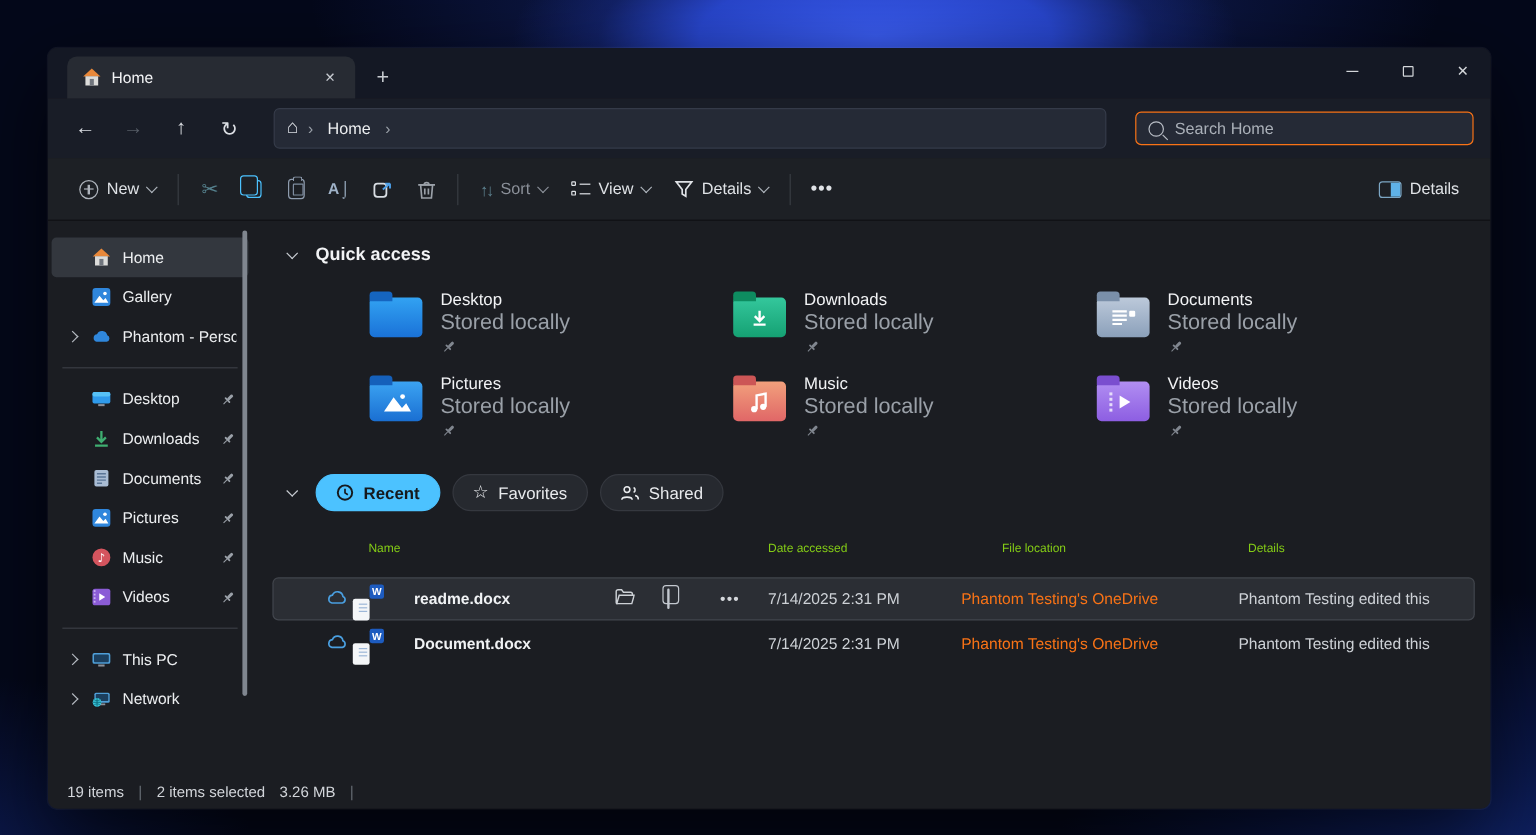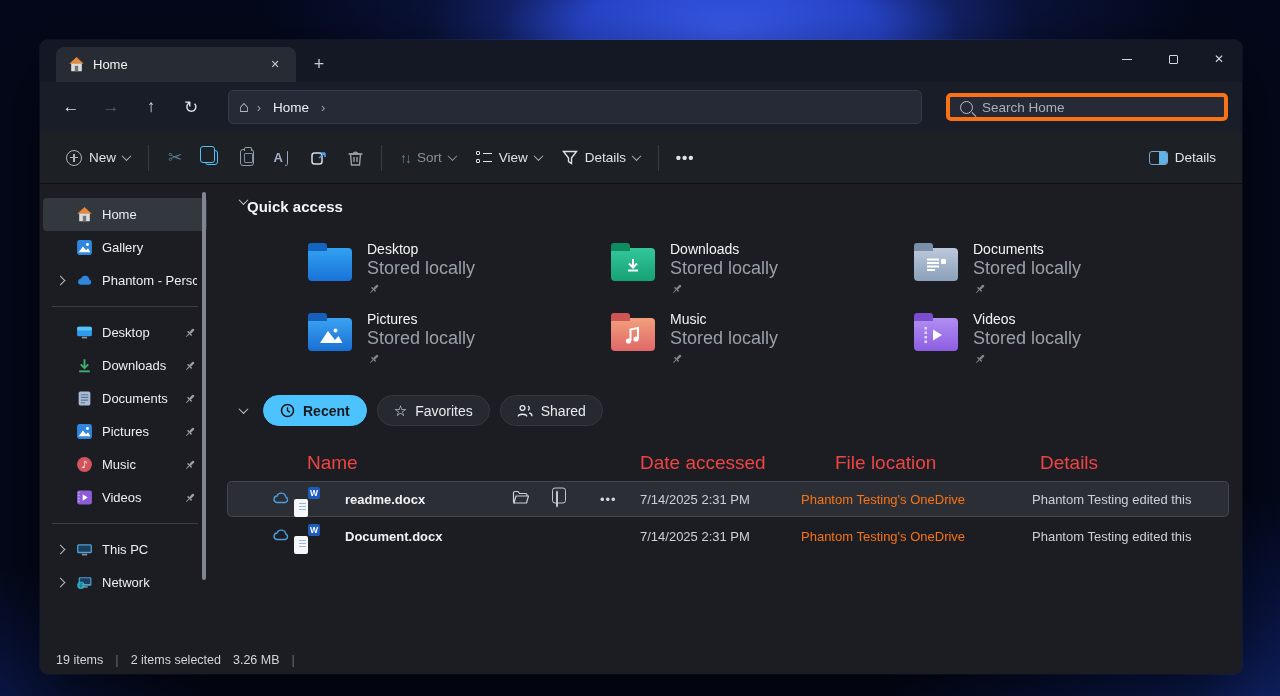--- a/index.html
+++ b/index.html
@@ -38,21 +38,21 @@
   .nav-btn { width:38px; height:34px; display:flex; align-items:center; justify-content:center; font-size:17px; color:#dcdfe4; border-radius:4px; }
   .nav-btn.dim { color:#565c66; }
   .addressbar {
     flex:1; height:34px; background:#252a36; border:1px solid #353b49; border-radius:5px;
     display:flex; align-items:center; padding:0 10px; gap:8px; margin:0 5px 0 16px;
   }
   .crumb-home { font-size:16px; color:#d8dbe0; line-height:1; }
   .crumb-sep { font-size:13px; color:#9aa0a8; }
   .crumb-label { font-size:13.5px; color:#eceef0; padding:0 4px; }
   .searchbar {
-    width:282px; height:28px; background:#252a36; border:4px solid #f97316; border-radius:5px;
+    width:282px; height:28px; background:#252a36; border:1px solid #f97316; border-radius:5px;
     display:flex; align-items:center; padding:0 10px; gap:9px; margin-left:17px;
   }
   .search-glyph { width:13px; height:13px; border:1.6px solid #b9bec6; border-radius:50%; position:relative; flex-shrink:0; }
   .search-glyph::after { content:""; position:absolute; width:6px; border-top:1.6px solid #b9bec6; transform:rotate(45deg); left:10px; top:12px; }
   .search-ph { font-size:13.5px; color:#aab0b8; }
   
   .toolbar { height:52px; background:#1d2025; border-bottom:1px solid #101114; display:flex; align-items:center; padding:0 16px; flex-shrink:0; }
   .tb-btn { display:flex; align-items:center; gap:7px; padding:0 10px; height:36px; border-radius:4px; font-size:13.5px; color:#dfe2e6; }
   .tb-ico { width:36px; height:36px; display:flex; align-items:center; justify-content:center; border-radius:4px; }
   .tb-sep { width:1px; height:26px; background:#383c43; margin:0 8px; }
@@ -90,21 +90,21 @@
   .side-item .s-ico { width:18px; height:18px; margin-right:9px; display:flex; align-items:center; justify-content:center; flex-shrink:0; }
   .side-item .s-label { flex:1; white-space:nowrap; overflow:hidden; }
   .side-item.selected { background:#33373e; }
   .side-sep { height:1px; background:#3a3e45; margin:9px 12px; }
   .side-scroll { position:absolute; right:4px; top:8px; width:4px; height:388px; background:#80868f; border-radius:2px; }
   .pin-ico { width:14px; height:14px; flex-shrink:0; }
   
   .mi { width:17px; height:17px; display:block; }
   
   .content { flex:1; padding-top:14px; overflow:hidden; position:relative; }
-  .sec-header { display:flex; align-items:flex-start; padding-left:30px; height:28px; }
+  .sec-header { display:flex; align-items:center; gap:16px; padding-left:30px; height:28px; }
   .sec-chev { color:#c9cdd3; }
   .sec-title { font-size:15px; font-weight:bold; color:#f2f3f5; }
   .tiles { margin:12px 0 0 98px; display:grid; grid-template-columns:303px 303px 303px; row-gap:9px; }
   .tile { display:flex; gap:15px; height:61px; align-items:flex-start; padding-top:2px; border-radius:4px; }
   .tile-text { display:flex; flex-direction:column; gap:1px; padding-top:1px; }
   .tile-name { font-size:14px; color:#f2f3f5; }
   .tile-sub { font-size:18px; color:#9aa0a8; }
   .tile-pin { margin-top:2px; }
   
   .folder { width:44px; height:33px; border-radius:4px; position:relative; margin-top:8px; display:flex; align-items:center; justify-content:center; }
@@ -116,21 +116,21 @@
   .f-music { background:linear-gradient(180deg,#f2a07c,#e06767); } .f-music::before { background:#cc5656; }
   .f-videos { background:linear-gradient(180deg,#b18ef2,#8d5ee2); } .f-videos::before { background:#7a4ecf; }
   .fg { display:block; }
   
   .pill-row { display:flex; align-items:center; gap:16px; padding-left:30px; margin-top:26px; }
   .pills { display:flex; gap:10px; }
   .pill { height:31px; border-radius:16px; display:flex; align-items:center; gap:8px; padding:0 16px; font-size:14px; background:#26292f; border:1px solid #35383f; color:#e8eaed; }
   .pill.active { background:#4cc2ff; border-color:#4cc2ff; color:#16191d; font-weight:bold; }
   .star-glyph { font-size:15px; line-height:1; }
   
-  .thead { position:relative; height:30px; margin:20px 0 6px 18px; font-size:19px; color:#ef4444; }
+  .thead { position:relative; height:30px; margin:20px 0 6px 18px; font-size:10px; color:#84cc16; }
   .thead span { position:absolute; top:6px; }
   .th-name { left:79px; } .th-date { left:412px; } .th-loc { left:607px; } .th-act { left:812px; }
   .trow { position:relative; height:34px; width:1000px; margin:0 0 3px 18px; border-radius:4px; font-size:13px; }
   .trow.selected { background:#2b2e34; box-shadow:0 0 0 1px #42464d; }
   .trow > * { position:absolute; top:50%; transform:translateY(-50%); }
   .r-cloud { left:44px; } .r-word { left:80px; } .r-name { left:117px; color:#f0f2f4;font-weight:bold; }
   .r-folder { left:284px; } .r-pages { left:328px; } .r-more { left:372px; color:#d4d7db; font-size:13px; letter-spacing:1px; }
   .r-date { left:412px; color:#cdd1d6; } .r-loc { left:573px; color:#f97316; } .r-act { left:804px; color:#cdd1d6; }
   .word-ico { width:19px; height:21px; position:relative; }
   .word-page { position:absolute; right:0; top:0; width:14px; height:18px; background:#f4f6f8; border-radius:2px; }

